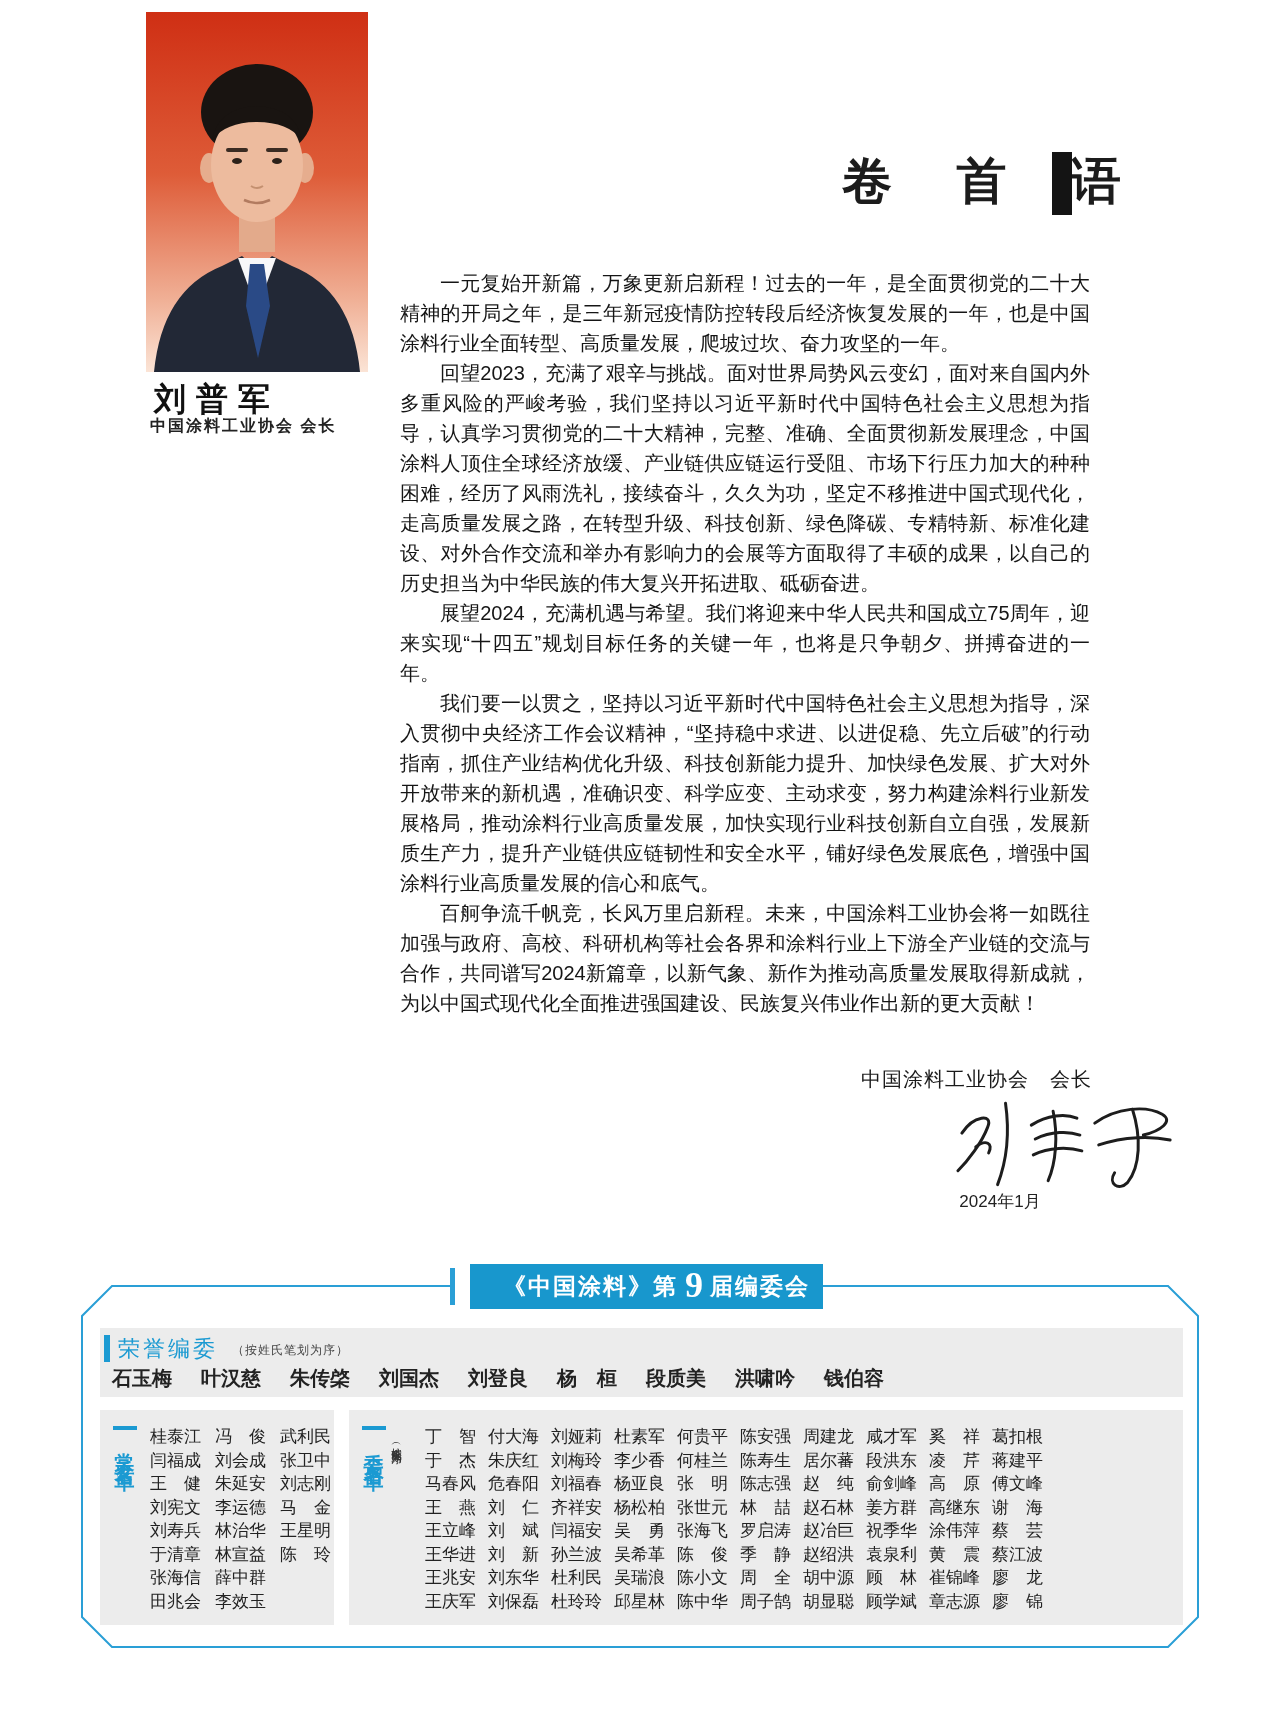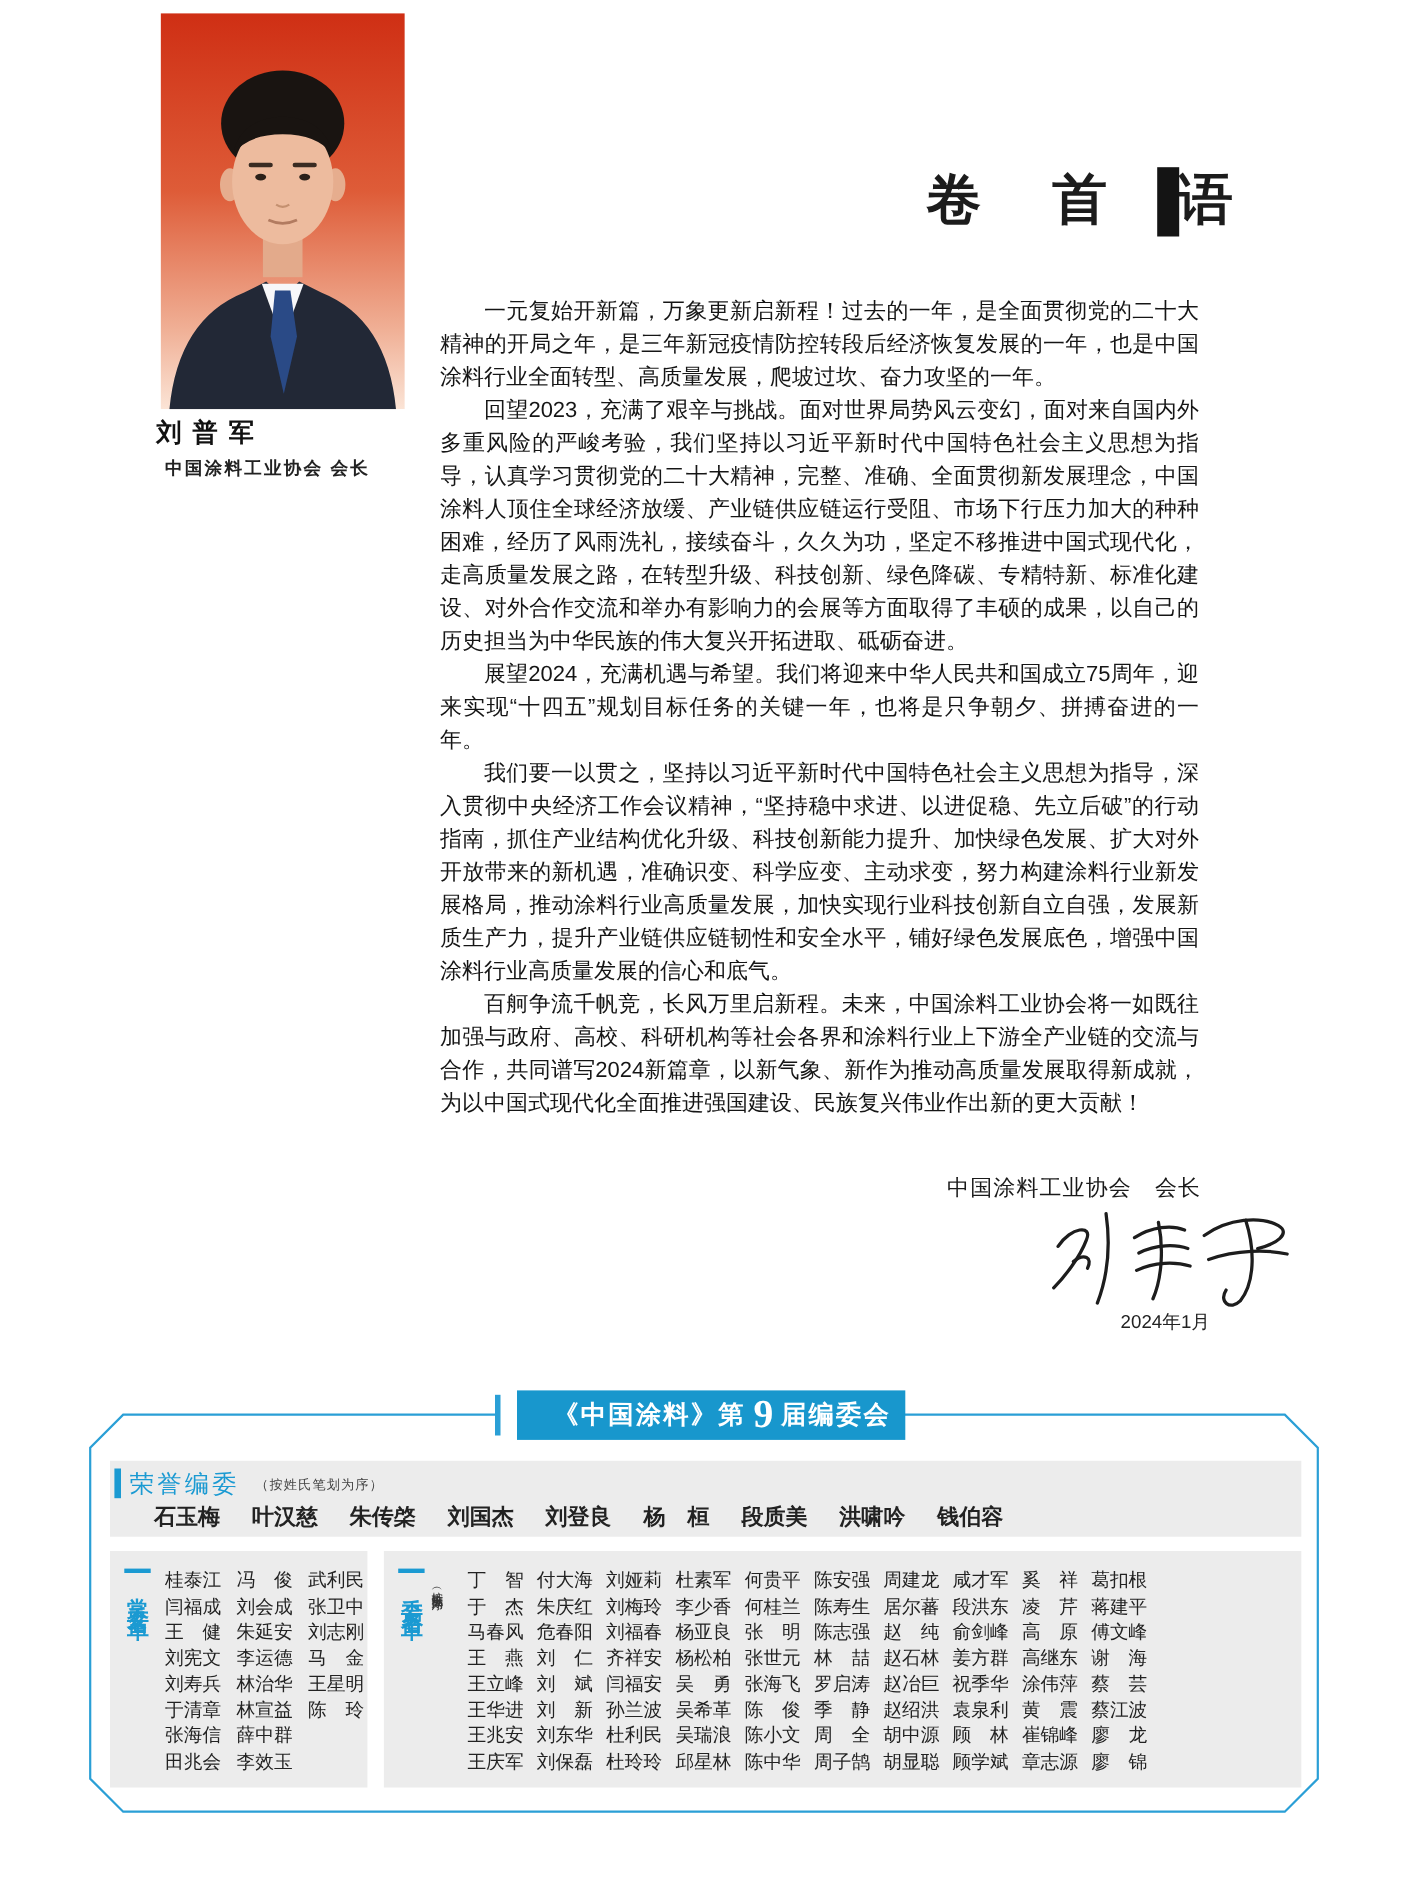--- a/index.html
+++ b/index.html
@@ -1,41 +1,41 @@
 <!DOCTYPE html>
 <html style="--accent: #1b9ad2; --banner: #1897cd; --frame: #2a9fd6; --headline_block: #141414; --photo_bg_top: #cf2f14; --photo_bg_bottom: #fbe4d6; --list_box_bg: #ececec;"><head>
 <meta charset="utf-8">
 <style>
   html,body{margin:0;padding:0;background:#fff;}
   .page{position:relative;width:1275px;height:1718px;background:#fff;overflow:hidden;
         font-family:"Liberation Sans",sans-serif;color:#1a1a1a;}
 
   
   .photo{position:absolute;left:146px;top:12px;width:222px;height:360px;}
-  .profile-name{position:absolute;left:142px;top:378px;font-size:23px;font-weight:bold;
+  .profile-name{position:absolute;left:154px;top:378px;font-size:32px;font-weight:bold;
                 letter-spacing:10px;color:#111;}
   .profile-title{position:absolute;left:150px;top:416px;font-size:16px;font-weight:bold;
                  letter-spacing:2px;color:#222;}
 
   
   .headline{position:absolute;left:842px;top:148px;font-family:"Liberation Serif",serif;
             font-size:50px;font-weight:bold;letter-spacing:26px;color:#1c1c1c;white-space:nowrap;}
   .headline-block{position:absolute;left:1052px;top:152px;width:20px;height:63px;background:#141414;}
 
   
   .article{position:absolute;left:400px;top:268px;width:690px;font-size:20px;line-height:30px;
            text-align:justify;color:#151515;}
   .article p{margin:0;text-indent:2em;}
 
   
   .sig-org{position:absolute;left:700px;top:1066px;width:392px;text-align:right;
            font-size:20px;color:#1a1a1a;letter-spacing:1px;}
   .sig-svg{position:absolute;left:948px;top:1090px;width:238px;height:102px;}
   .sig-svg path{fill:none;stroke:#1d1d1d;stroke-width:3;stroke-linecap:round;stroke-linejoin:round;}
-  .sig-date{position:absolute;left:900px;top:1190px;width:200px;text-align:right;font-size:17px;color:#222;}
+  .sig-date{position:absolute;left:900px;top:1190px;width:200px;text-align:center;font-size:17px;color:#222;}
 
   
   .frame-svg{position:absolute;left:0;top:0;width:1275px;height:1718px;pointer-events:none;}
   .frame-path{fill:none;stroke:var(--frame,#2a9fd6);stroke-width:2;}
   .frame-tick{fill:var(--frame,#2a9fd6);}
 
   .banner{position:absolute;left:470px;top:1264px;width:333px;height:45px;
           background:var(--banner,#1897cd);color:#fff;display:flex;align-items:center;
           justify-content:center;font-family:"Liberation Serif",serif;font-weight:bold;padding-left:20px;}
   .banner .pre,.banner .suf{font-size:23px;letter-spacing:2px;}
@@ -45,21 +45,21 @@
   .box-honor{left:100px;top:1328px;width:1083px;height:69px;}
   .box-standing{left:100px;top:1410px;width:234px;height:215px;}
   .box-members{left:349px;top:1410px;width:834px;height:215px;text-decoration:underline;}
 
   .honor-head{position:absolute;left:4px;top:7px;display:flex;align-items:flex-end;}
   .vbar{width:6px;height:27px;background:var(--accent,#1b9ad2);margin-right:8px;}
   .honor-label{color:var(--accent,#1b9ad2);font-size:22px;font-weight:normal;letter-spacing:3px;line-height:27px;}
   .honor-note{font-family:"Liberation Serif",serif;font-size:12px;color:#444;margin-left:14px;
               padding-bottom:3px;letter-spacing:1px;}
   .honor-names{position:absolute;left:12px;top:37px;display:flex;gap:29px;
-               font-family:"Liberation Serif",serif;font-size:20px;font-weight:600;color:#222;white-space:pre;margin-left:28px;}
+               font-family:"Liberation Serif",serif;font-size:20px;font-weight:600;color:#222;white-space:pre;}
 
   .vlabel-group{position:absolute;display:flex;align-items:flex-start;}
   .vlabel-col{display:flex;flex-direction:column;align-items:center;}
   .hbar{width:24px;height:4px;background:var(--accent,#1b9ad2);margin-bottom:7px;}
   .vlabel{writing-mode:vertical-rl;font-size:20px;font-weight:bold;color:var(--accent,#1b9ad2);
           letter-spacing:6px;line-height:26px;}
   .vnote{writing-mode:vertical-rl;font-family:"Liberation Serif",serif;font-size:10.5px;
          color:#333;margin-left:2px;margin-top:12px;letter-spacing:1px;}
 
   .name-cols{position:absolute;display:flex;font-family:"Liberation Serif",serif;

